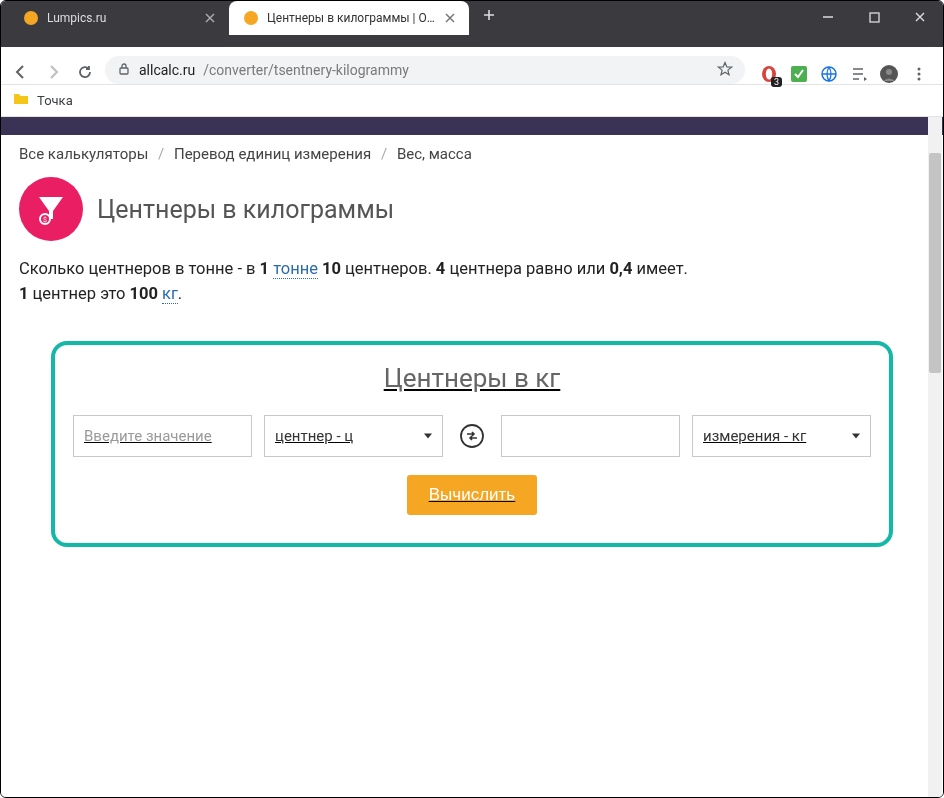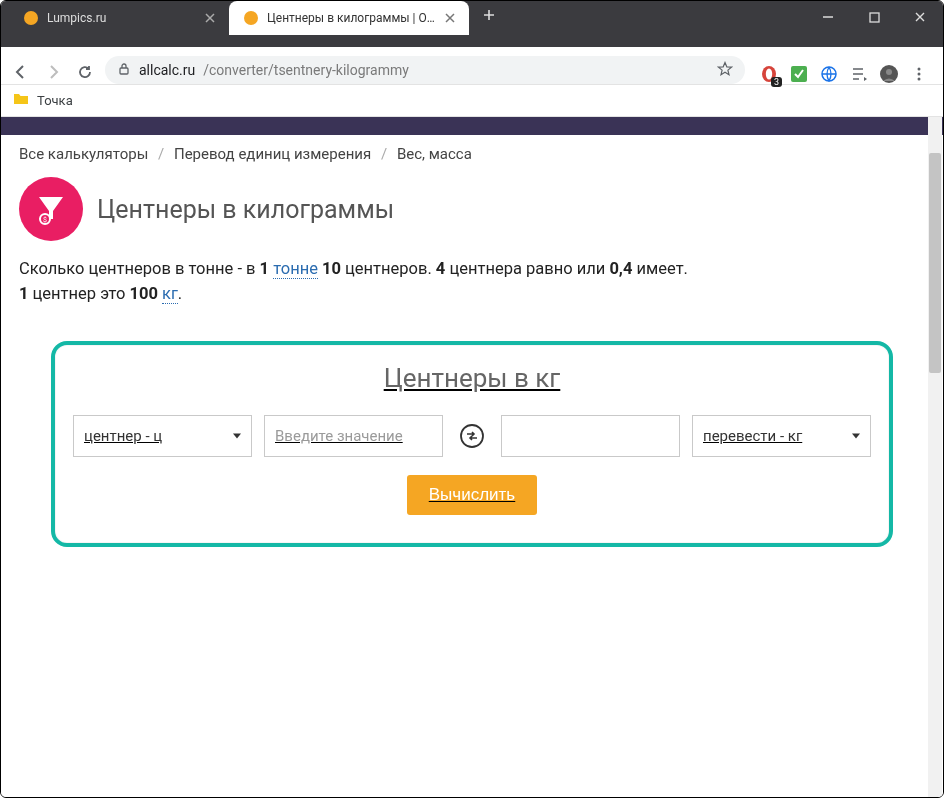--- a/index.html
+++ b/index.html
@@ -378,35 +378,35 @@
       </div>
       <div class="para">
         <span>Сколько центнеров в тонне - в </span><b>1</b> <span class="linklike">тонне</span> <b>10</b><span> центнеров. </span><b>4</b><span> центнера равно или </span><b>0,4</b><span> имеет.</span>
         <br>
         <b>1</b><span> центнер это </span><b>100</b> <span class="linklike">кг</span><span>.</span>
       </div>
 
       <div class="converter-shell">
         <div class="conv-title">Центнеры в кг</div>
         <div class="conv-row">
+          <div class="field input">
+            <span style="color:#9a9a9a" textcontent="Введите значение">Введите значение</span>
+          </div>
           <div class="field select">
             <span>центнер - ц</span>
-          </div>
-          <div class="field input">
-            <span style="color:#9a9a9a" textcontent="Введите значение">Введите значение</span>
           </div>
           <div class="swap">
             <svg width="28" height="28" viewBox="0 0 28 28">
               <circle cx="14" cy="14" r="11" fill="none" stroke="#333" stroke-width="1.8"></circle>
               <path d="M9 12 L16 12 M14 10 L16 12 L14 14" fill="none" stroke="#333" stroke-width="1.6"></path>
               <path d="M19 16 L12 16 M14 14 L12 16 L14 18" fill="none" stroke="#333" stroke-width="1.6"></path>
             </svg>
           </div>
           <div class="field"></div>
           <div class="field select">
-            <span>перевести - кг</span>
+            <span>измерения - кг</span>
           </div>
         </div>
         <button class="calc-btn">Вычислить</button>
       </div>
     </div>
   </div>
 </div>
 
 </body></html>

